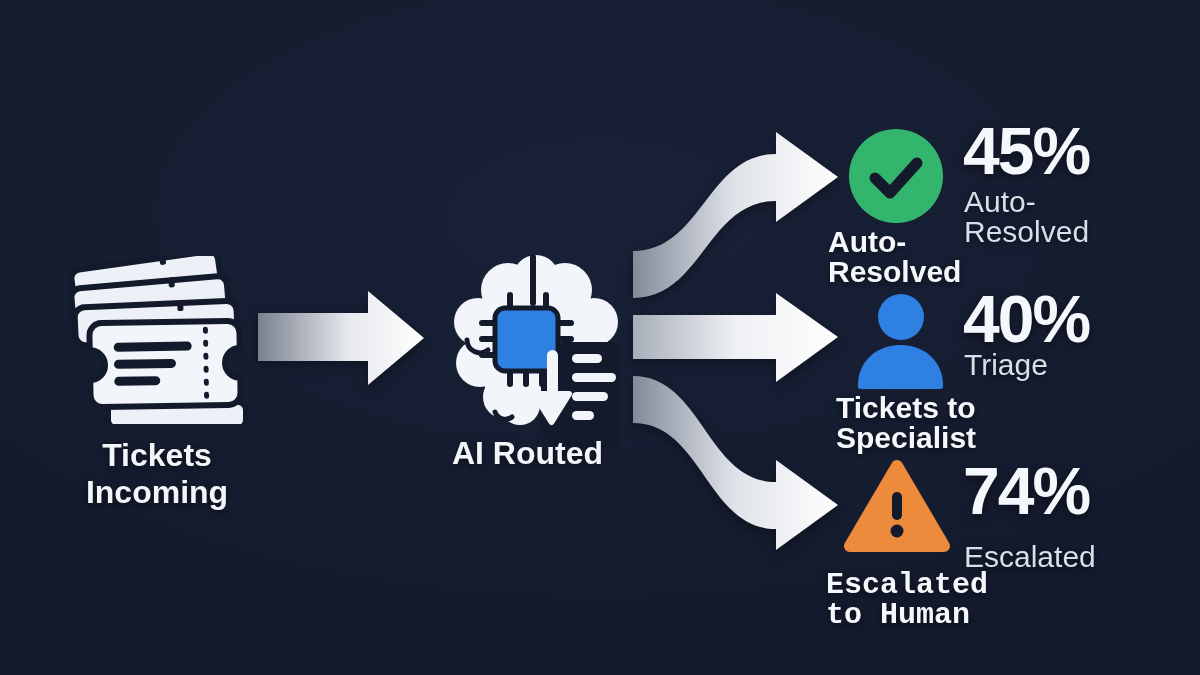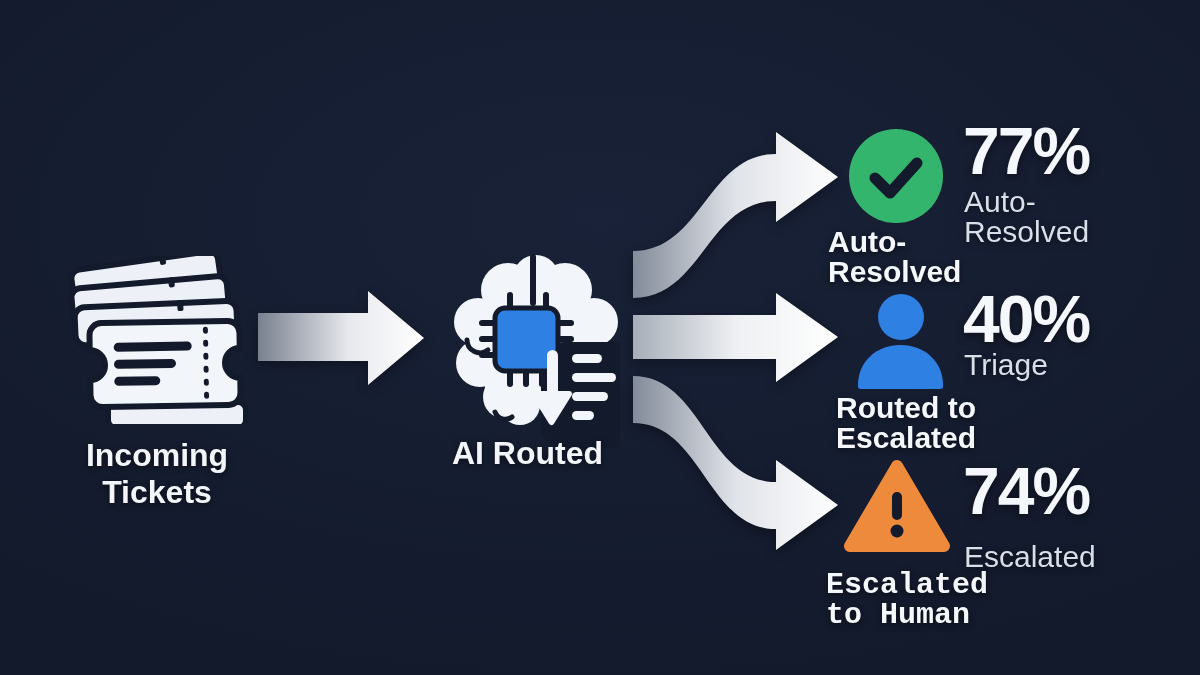--- a/index.html
+++ b/index.html
@@ -77,22 +77,22 @@
     </g>
     <g transform="rotate(-1 107 108)">
       <path d="M44,66 H170 A12,12 0 0 1 182,78 V93 A15,15 0 0 0 182,123 V138 A12,12 0 0 1 170,150 H44 A12,12 0 0 1 32,138 V123 A15,15 0 0 0 32,93 V78 A12,12 0 0 1 44,66 Z" fill="#f2f5f9" stroke="#131a2c" stroke-width="6"></path>
       <rect x="56" y="86" width="78" height="9" rx="4.5" fill="#131a2c"></rect>
       <rect x="56" y="103" width="62" height="9" rx="4.5" fill="#131a2c"></rect>
       <rect x="56" y="120" width="46" height="9" rx="4.5" fill="#131a2c"></rect>
       <line x1="148" y1="74" x2="148" y2="143" stroke="#131a2c" stroke-width="5" stroke-linecap="round" stroke-dasharray="2 11"></line>
     </g>
   </svg>
   <div class="abs lbl node-label" style="left:32px;top:437px;width:250px;">
+    <span style="display:block;">Tickets</span>
     <span style="display:block;">Incoming</span>
-    <span style="display:block;">Tickets</span>
   </div>
 
   <svg class="abs" style="left:445px;top:250px;" width="175" height="200" viewBox="0 0 175 200">
     <g fill="#f2f5f9">
       <circle cx="63" cy="40" r="27"></circle>
         <circle cx="91" cy="28" r="23"></circle>
         <circle cx="120" cy="40" r="27"></circle>
       <circle cx="149" cy="72" r="24"></circle>
         <circle cx="33" cy="72" r="24"></circle>
         <circle cx="35" cy="113" r="24"></circle>
@@ -127,33 +127,33 @@
       <rect x="127" y="161" width="22" height="9" rx="4.5"></rect>
     </g>
   </svg>
   <div class="abs lbl node-label" style="left:430px;top:435px;width:195px;">AI Routed</div>
 
   <div class="abs" style="left:0;top:0;">
     <svg class="abs" style="left:846px;top:126px;" width="100" height="100" viewBox="0 0 100 100">
       <circle cx="50" cy="50" r="47" fill="#34b56e"></circle>
       <path d="M29,52 L44,67 L71,37" fill="none" stroke="#131a2c" stroke-width="11" stroke-linecap="round" stroke-linejoin="round"></path>
     </svg>
-    <div class="abs pct" style="left:963px;top:118px;">77%</div>
+    <div class="abs pct" style="left:963px;top:118px;">45%</div>
     <div class="abs sub" style="left:964px;top:187px;">Auto-Resolved</div>
     <div class="abs bold-label" style="left:828px;top:227px;">Auto-Resolved</div>
   </div>
 
   <div class="abs" style="left:0;top:0;">
     <svg class="abs" style="left:852px;top:288px;" width="96" height="102" viewBox="0 0 96 102">
       <circle cx="49" cy="29" r="23" fill="#2e80e3"></circle>
       <path d="M6,97 C6,74 24,57 48.5,57 C73,57 91,74 91,97 L91,98.5 Q91,101 88,101 L9,101 Q6,101 6,98.5 Z" fill="#2e80e3"></path>
     </svg>
     <div class="abs pct" style="left:963px;top:286px;">40%</div>
     <div class="abs sub" style="left:964px;top:350px;">Triage</div>
-    <div class="abs bold-label" style="left:836px;top:393px;">Routed to Escalated</div>
+    <div class="abs bold-label" style="left:836px;top:393px;">Tickets to Specialist</div>
   </div>
 
   <div class="abs" style="left:0;top:0;">
     <svg class="abs" style="left:842px;top:458px;" width="110" height="98" viewBox="0 0 110 98">
       <path d="M55,8 L8,88 L102,88 Z" fill="#ee8a3b" stroke="#ee8a3b" stroke-width="12" stroke-linejoin="round"></path>
       <rect x="50" y="34" width="10" height="28" rx="5" fill="#131a2c"></rect>
       <circle cx="55" cy="73" r="6.5" fill="#131a2c"></circle>
     </svg>
     <div class="abs pct" style="left:963px;top:458px;">74%</div>
     <div class="abs sub" style="left:964px;top:518px;margin-top:24px;">Escalated</div>

